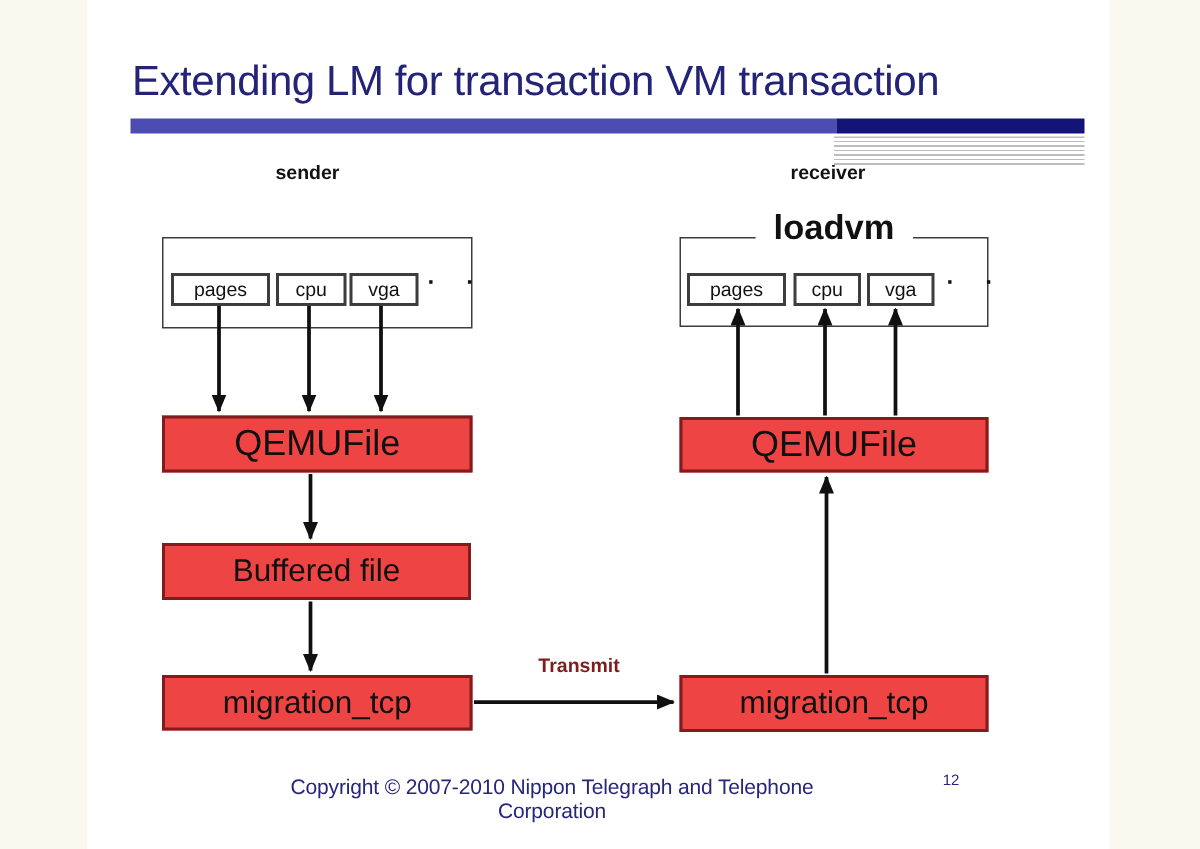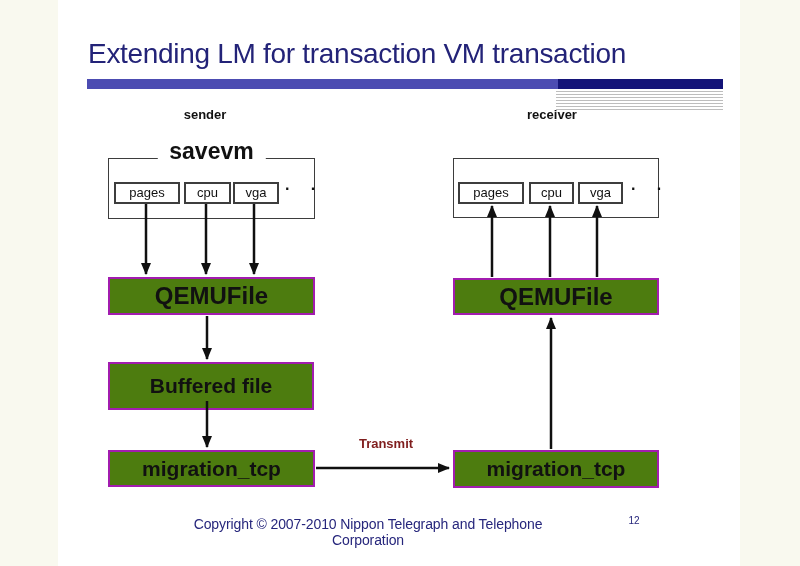--- a/index.html
+++ b/index.html
@@ -69,26 +69,26 @@
   .m-vga-r   { left:124px; width:45px; }
   .dots {
     position:absolute; top:21px; font-weight:bold; font-size:16px;
     letter-spacing:8px; color:#111; white-space:nowrap;
   }
   .dots-l { left:176px; }
   .dots-r { left:177px; }
 
   .big-box {
     position:absolute;
-    border:2px solid #a21caf; background:#4d7c0f;
+    border:2px solid #7f1d1d; background:#ef4444;
     display:flex; align-items:center; justify-content:center;
-    font-weight:bold; color:#111; white-space:nowrap;
+    font-weight:normal; color:#111; white-space:nowrap;
   }
   .qemufile-left  { left:108px; top:277px; width:207px; height:38px; font-size:24px; }
-  .buffered       { left:108px; top:362px; width:206px; height:48px; font-size:21px; }
+  .buffered       { left:108px; top:362px; width:206px; height:38px; font-size:21px; }
   .migration-left { left:108px; top:450px; width:207px; height:37px; font-size:21px; }
   .qemufile-right { left:453px; top:278px; width:206px; height:37px; font-size:24px; }
   .migration-right{ left:453px; top:450px; width:206px; height:38px; font-size:21px; }
 
   .transmit {
     position:absolute; left:330px; top:436px; width:112px; text-align:center;
     font-weight:bold; font-size:13px; color:#7f1d1d;
   }
 
   .arrows {
@@ -114,28 +114,28 @@
 
 <div class="title">Extending LM for transaction VM transaction</div>
 <div class="bar-light"></div>
 <div class="bar-dark"></div>
 <div class="bar-stripes"></div>
 
 <div class="role-label role-sender">sender</div>
 <div class="role-label role-receiver">receiver</div>
 
 <div class="group-box group-left">
-  <span class="group-label">savevm</span>
   <div class="module-box m-pages-l">pages</div>
   <div class="module-box m-cpu-l">cpu</div>
   <div class="module-box m-vga-l">vga</div>
   <span class="dots dots-l">· ·</span>
 </div>
 
 <div class="group-box group-right">
+  <span class="group-label">loadvm</span>
   <div class="module-box m-pages-r">pages</div>
   <div class="module-box m-cpu-r">cpu</div>
   <div class="module-box m-vga-r">vga</div>
   <span class="dots dots-r">· ·</span>
 </div>
 
 <div class="big-box qemufile-left">QEMUFile</div>
 <div class="big-box buffered">Buffered file</div>
 <div class="big-box migration-left">migration_tcp</div>
 <div class="big-box qemufile-right">QEMUFile</div>

